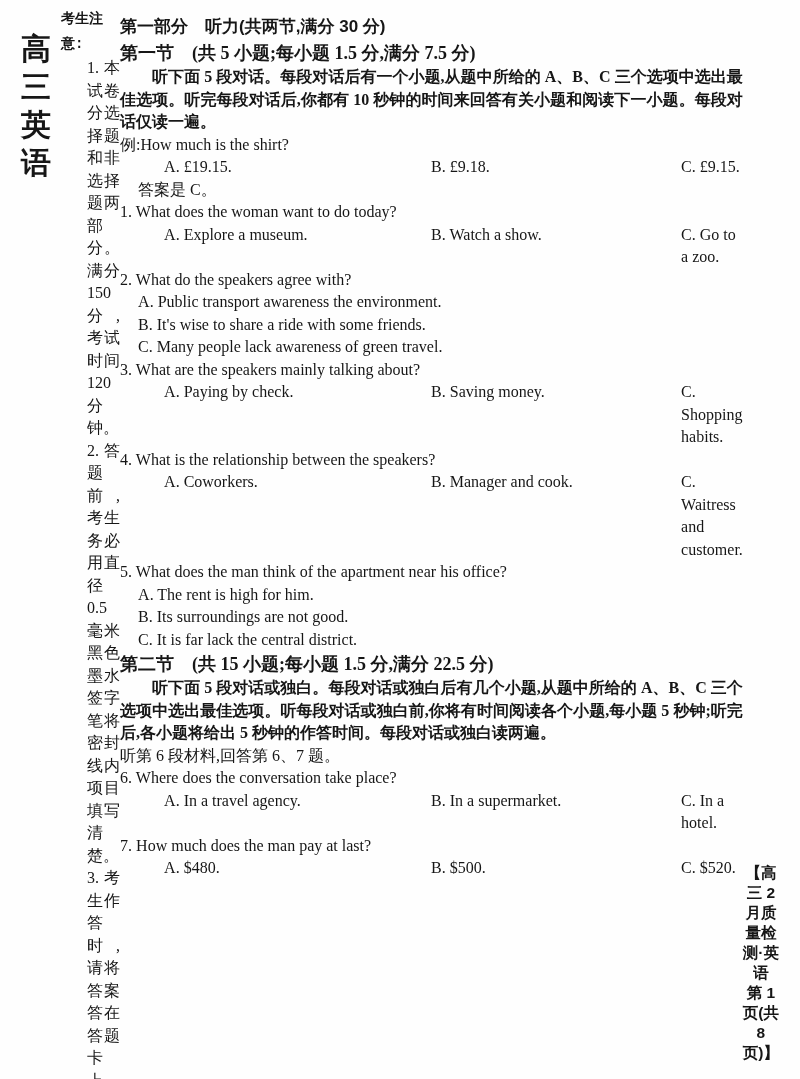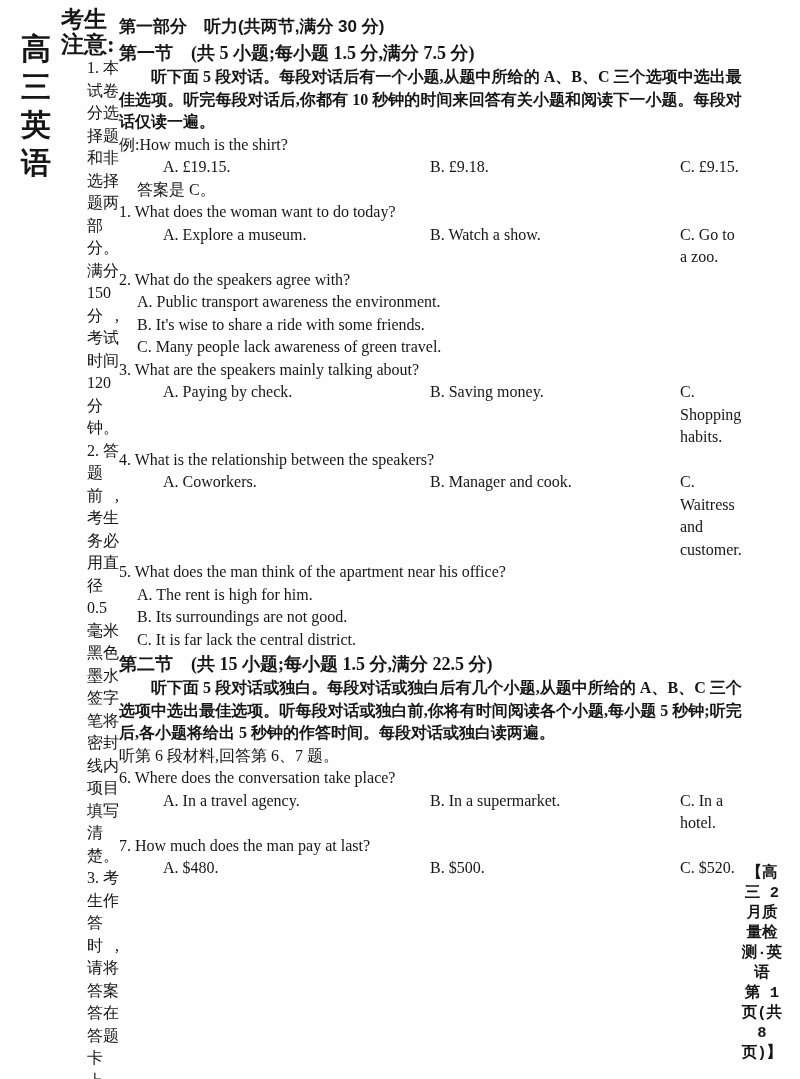--- a/index.html
+++ b/index.html
@@ -33,23 +33,23 @@
 
   .rule {
     margin-top: 64px;
     height: 3px;
     border-top: 1px solid #2a2a2a;
     border-bottom: 2px solid #1c1c1c;
   }
 
   .notice-heading {
     margin-top: 7px;
-    font-family: Liberation Serif, serif;
-    font-weight: 700;
-    font-size: 23px;
+    font-family: Liberation Mono, monospace;
+    font-weight: 700;
+    font-size: 14px;
     line-height: 25px;
   }
   .notice-item {
     margin-left: 26px;
     text-align: justify;
     line-height: 22.5px;
   }
   .em {
     font-family: "Liberation Sans", "DejaVu Sans", sans-serif;
     font-weight: 700;
@@ -86,21 +86,21 @@
   }
   .opt-row .c1 { width: 267px; flex: 0 0 auto; margin-left: 26px; }
   .opt-row .c2 { width: 250px; flex: 0 0 auto; }
   .opt-row .c3 { flex: 1 1 auto; }
   .opt-stack .opt { padding-left: 18px; line-height: 22.5px; }
 
   .footer {
     margin-top: auto;
     padding-bottom: 16px;
     text-align: center;
-    font-family: Liberation Mono, monospace;
+    font-family: Liberation Sans, sans-serif;
     font-weight: 700;
     font-size: 15.5px;
     line-height: 20px;
   }
 </style>
 </head>
 <body>
 
 <div class="page">
 

